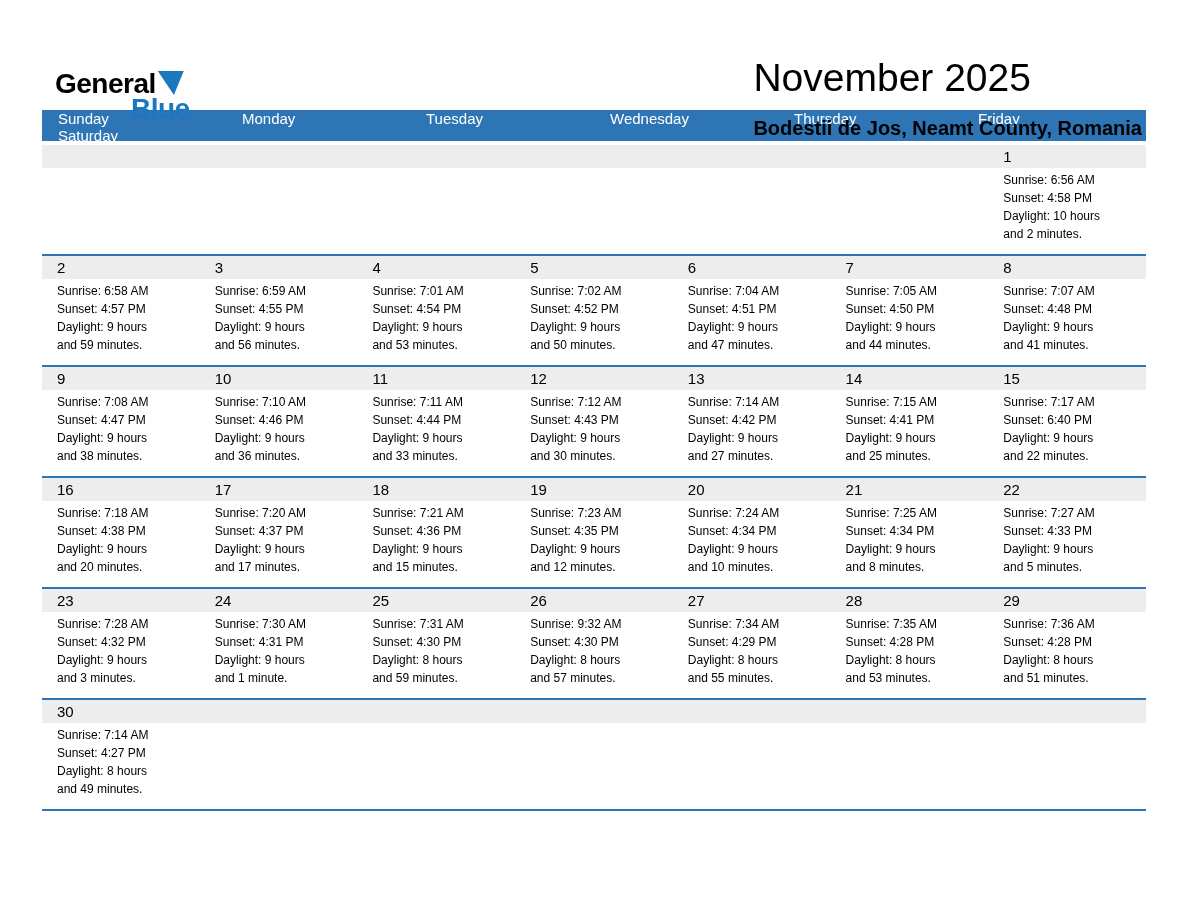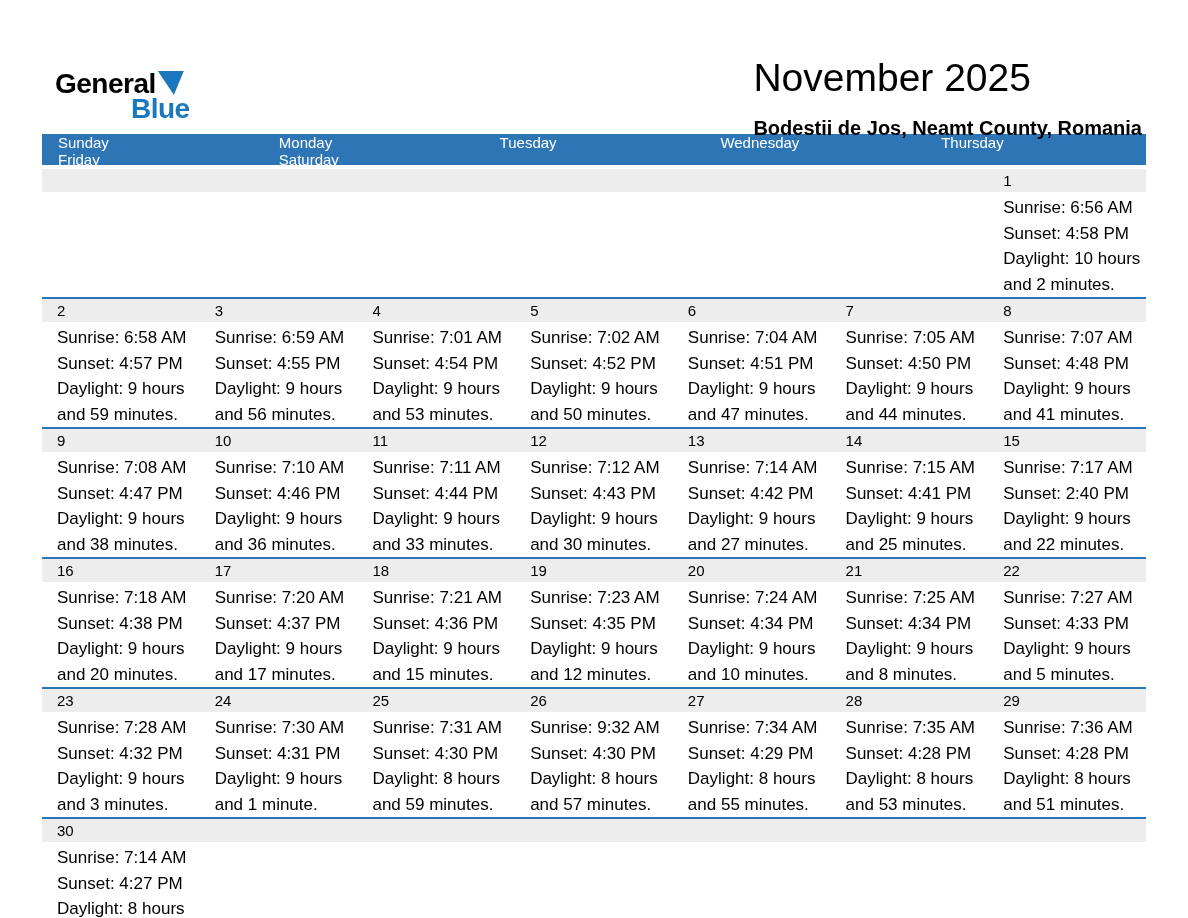--- a/index.html
+++ b/index.html
@@ -33,27 +33,26 @@
   .logo-blue { font-size: 28px; font-weight: bold; color: #1b78be; letter-spacing: -0.5px; }
 
   .titles { position: absolute; right: 46px; top: 56px; }
   .month-title { font-size: 39px; font-weight: 400; color: #000; line-height: 1.15; }
   .location { font-size: 20px; font-weight: bold; color: #000; margin-top: 16px; }
 
   
   .calendar { margin: 0 42px; }
   .cal-header {
     display: grid;
-    grid-template-columns: repeat(5, 1fr);
+    grid-template-columns: repeat(6, 1fr);
     background: #2e75b6;
     color: #ffffff;
     height: 31px;
     align-items: center;
     font-size: 15px;
-    margin-top: 24px;
   }
   .cal-header span { padding-left: 16px; }
 
   .cal-body { margin-top: 4px; border-bottom: 2px solid #2e75b6; }
   .week-row {
     display: grid;
     grid-template-columns: repeat(7, 1fr);
   }
   .week-row + .week-row { border-top: 2px solid #2e75b6; }
 
@@ -62,21 +61,21 @@
     background: #ededed;
     display: flex;
     align-items: center;
     padding-left: 15px;
     font-size: 15px;
     color: #000;
   }
   .day-details {
     min-height: 86px;
     padding: 3px 4px 0 15px;
-    font-size: 17px;
+    font-size: 12px;
     line-height: 1.5;
     color: #000;
   }
 </style>
 </head>
 <body>
 
 <div class="page">
 
   <div class="top">
@@ -288,21 +287,21 @@
               <div>Daylight: 9 hours</div>
               <div>and 25 minutes.</div>
             </div>
           </div>
           <div class="day-cell">
             <div class="num-band">
               <span class="day-num">15</span>
             </div>
             <div class="day-details">
               <div>Sunrise: 7:17 AM</div>
-              <div>Sunset: 2:40 PM</div>
+              <div>Sunset: 6:40 PM</div>
               <div>Daylight: 9 hours</div>
               <div>and 22 minutes.</div>
             </div>
           </div>
         </div>
         <div class="week-row">
           <div class="day-cell">
             <div class="num-band">
               <span class="day-num">16</span>
             </div>

